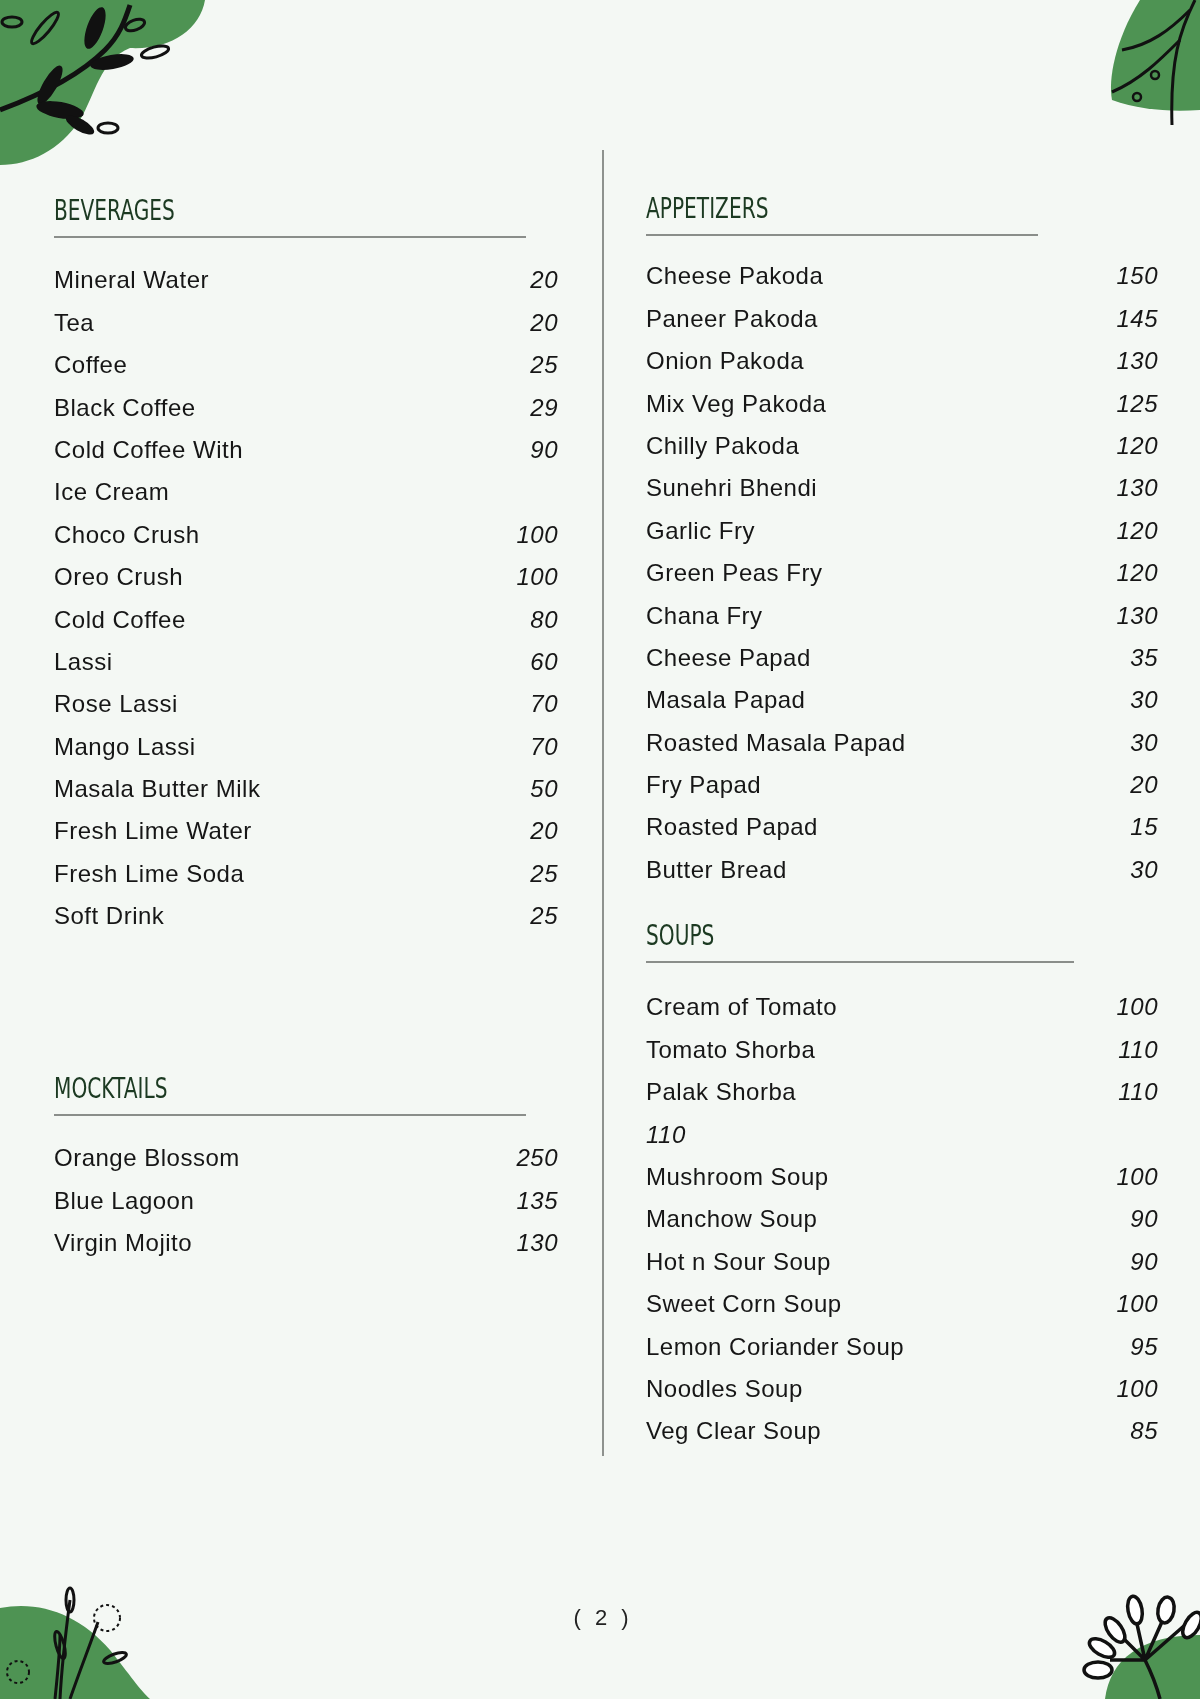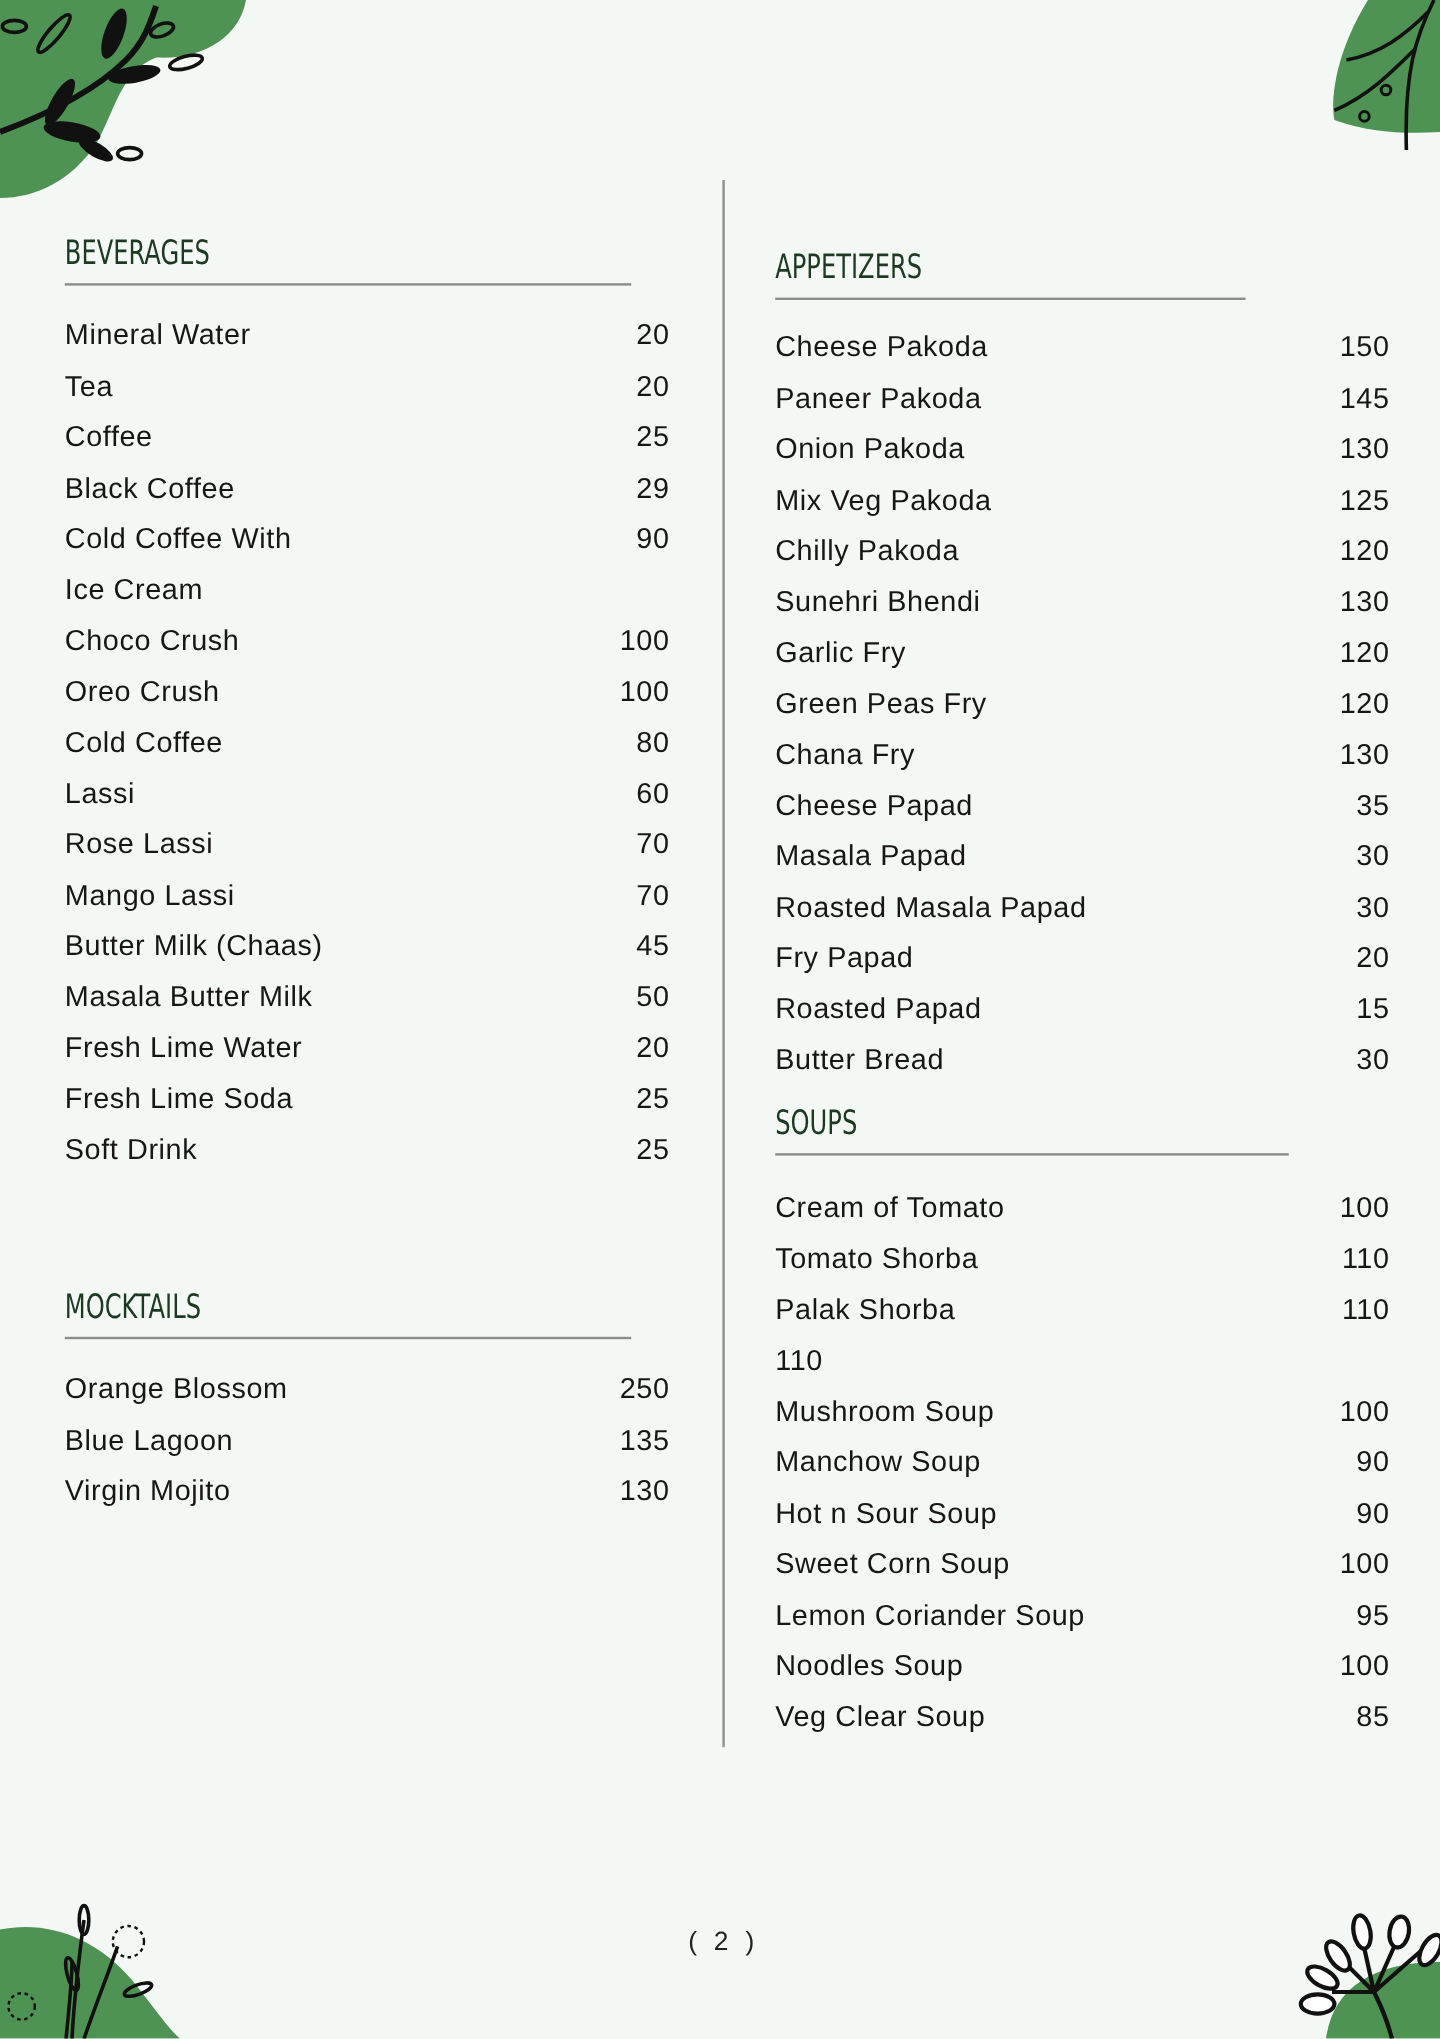--- a/index.html
+++ b/index.html
@@ -21,21 +21,21 @@
       transform: scaleX(0.72); transform-origin: left center;
       margin: 0; height: 42px; line-height: 42px; font-weight: normal;
     }
     .rule { height: 2px; background: #8a8e8a; margin-top: 4px; }
     .items { list-style: none; margin: 0; padding: 0; margin-top: 18px; }
     .item {
       display: flex; justify-content: space-between; align-items: flex-end;
       height: 42.4px; font-size: 24px; letter-spacing: 0.5px;
     }
     .item .name { white-space: nowrap; }
-    .item .price { white-space: nowrap; text-align: center; }
+    .item .price { white-space: nowrap; text-align: center; font-style: italic; }
     .page-number {
       position: absolute; left: 0; width: 1206px; top: 1605px; text-align: center;
       font-size: 22px; letter-spacing: 4px; color: #222;
     }
   </style>
 </head>
 <body>
 
 <svg class="deco" style="left:0;top:0" width="220" height="175" viewBox="0 0 220 175">
   <path d="M0 0 H205 C200 30 170 50 130 48 C100 60 95 95 80 120 C60 150 30 165 0 165 Z" fill="#4e9353"></path>
@@ -133,24 +133,20 @@
       </li>
     <li class="item">
         <span class="name">Rose Lassi</span>
         <span class="price">70</span>
       </li>
     <li class="item">
         <span class="name">Mango Lassi</span>
         <span class="price">70</span>
       </li>
     <li class="item">
-        <span class="name">Butter Milk (Chaas)</span>
-        <span class="price">45</span>
-      </li>
-    <li class="item">
         <span class="name">Masala Butter Milk</span>
         <span class="price">50</span>
       </li>
     <li class="item">
         <span class="name">Fresh Lime Water</span>
         <span class="price">20</span>
       </li>
     <li class="item">
         <span class="name">Fresh Lime Soda</span>
         <span class="price">25</span>
@@ -174,21 +170,21 @@
         <span class="name">Blue Lagoon</span>
         <span class="price">135</span>
       </li>
     <li class="item">
         <span class="name">Virgin Mojito</span>
         <span class="price">130</span>
       </li>
   </ul>
 </section>
 
-<section class="section" style="left:646px;top:202px;width:512px;">
+<section class="section" style="left:646px;top:188px;width:512px;">
   <h2 class="section-title">APPETIZERS</h2>
   <div class="rule" style="width:392px;"></div>
   <ul class="items" style="margin-top:12px;">
     <li class="item">
         <span class="name">Cheese Pakoda</span>
         <span class="price">150</span>
       </li>
     <li class="item">
         <span class="name">Paneer Pakoda</span>
         <span class="price">145</span>

